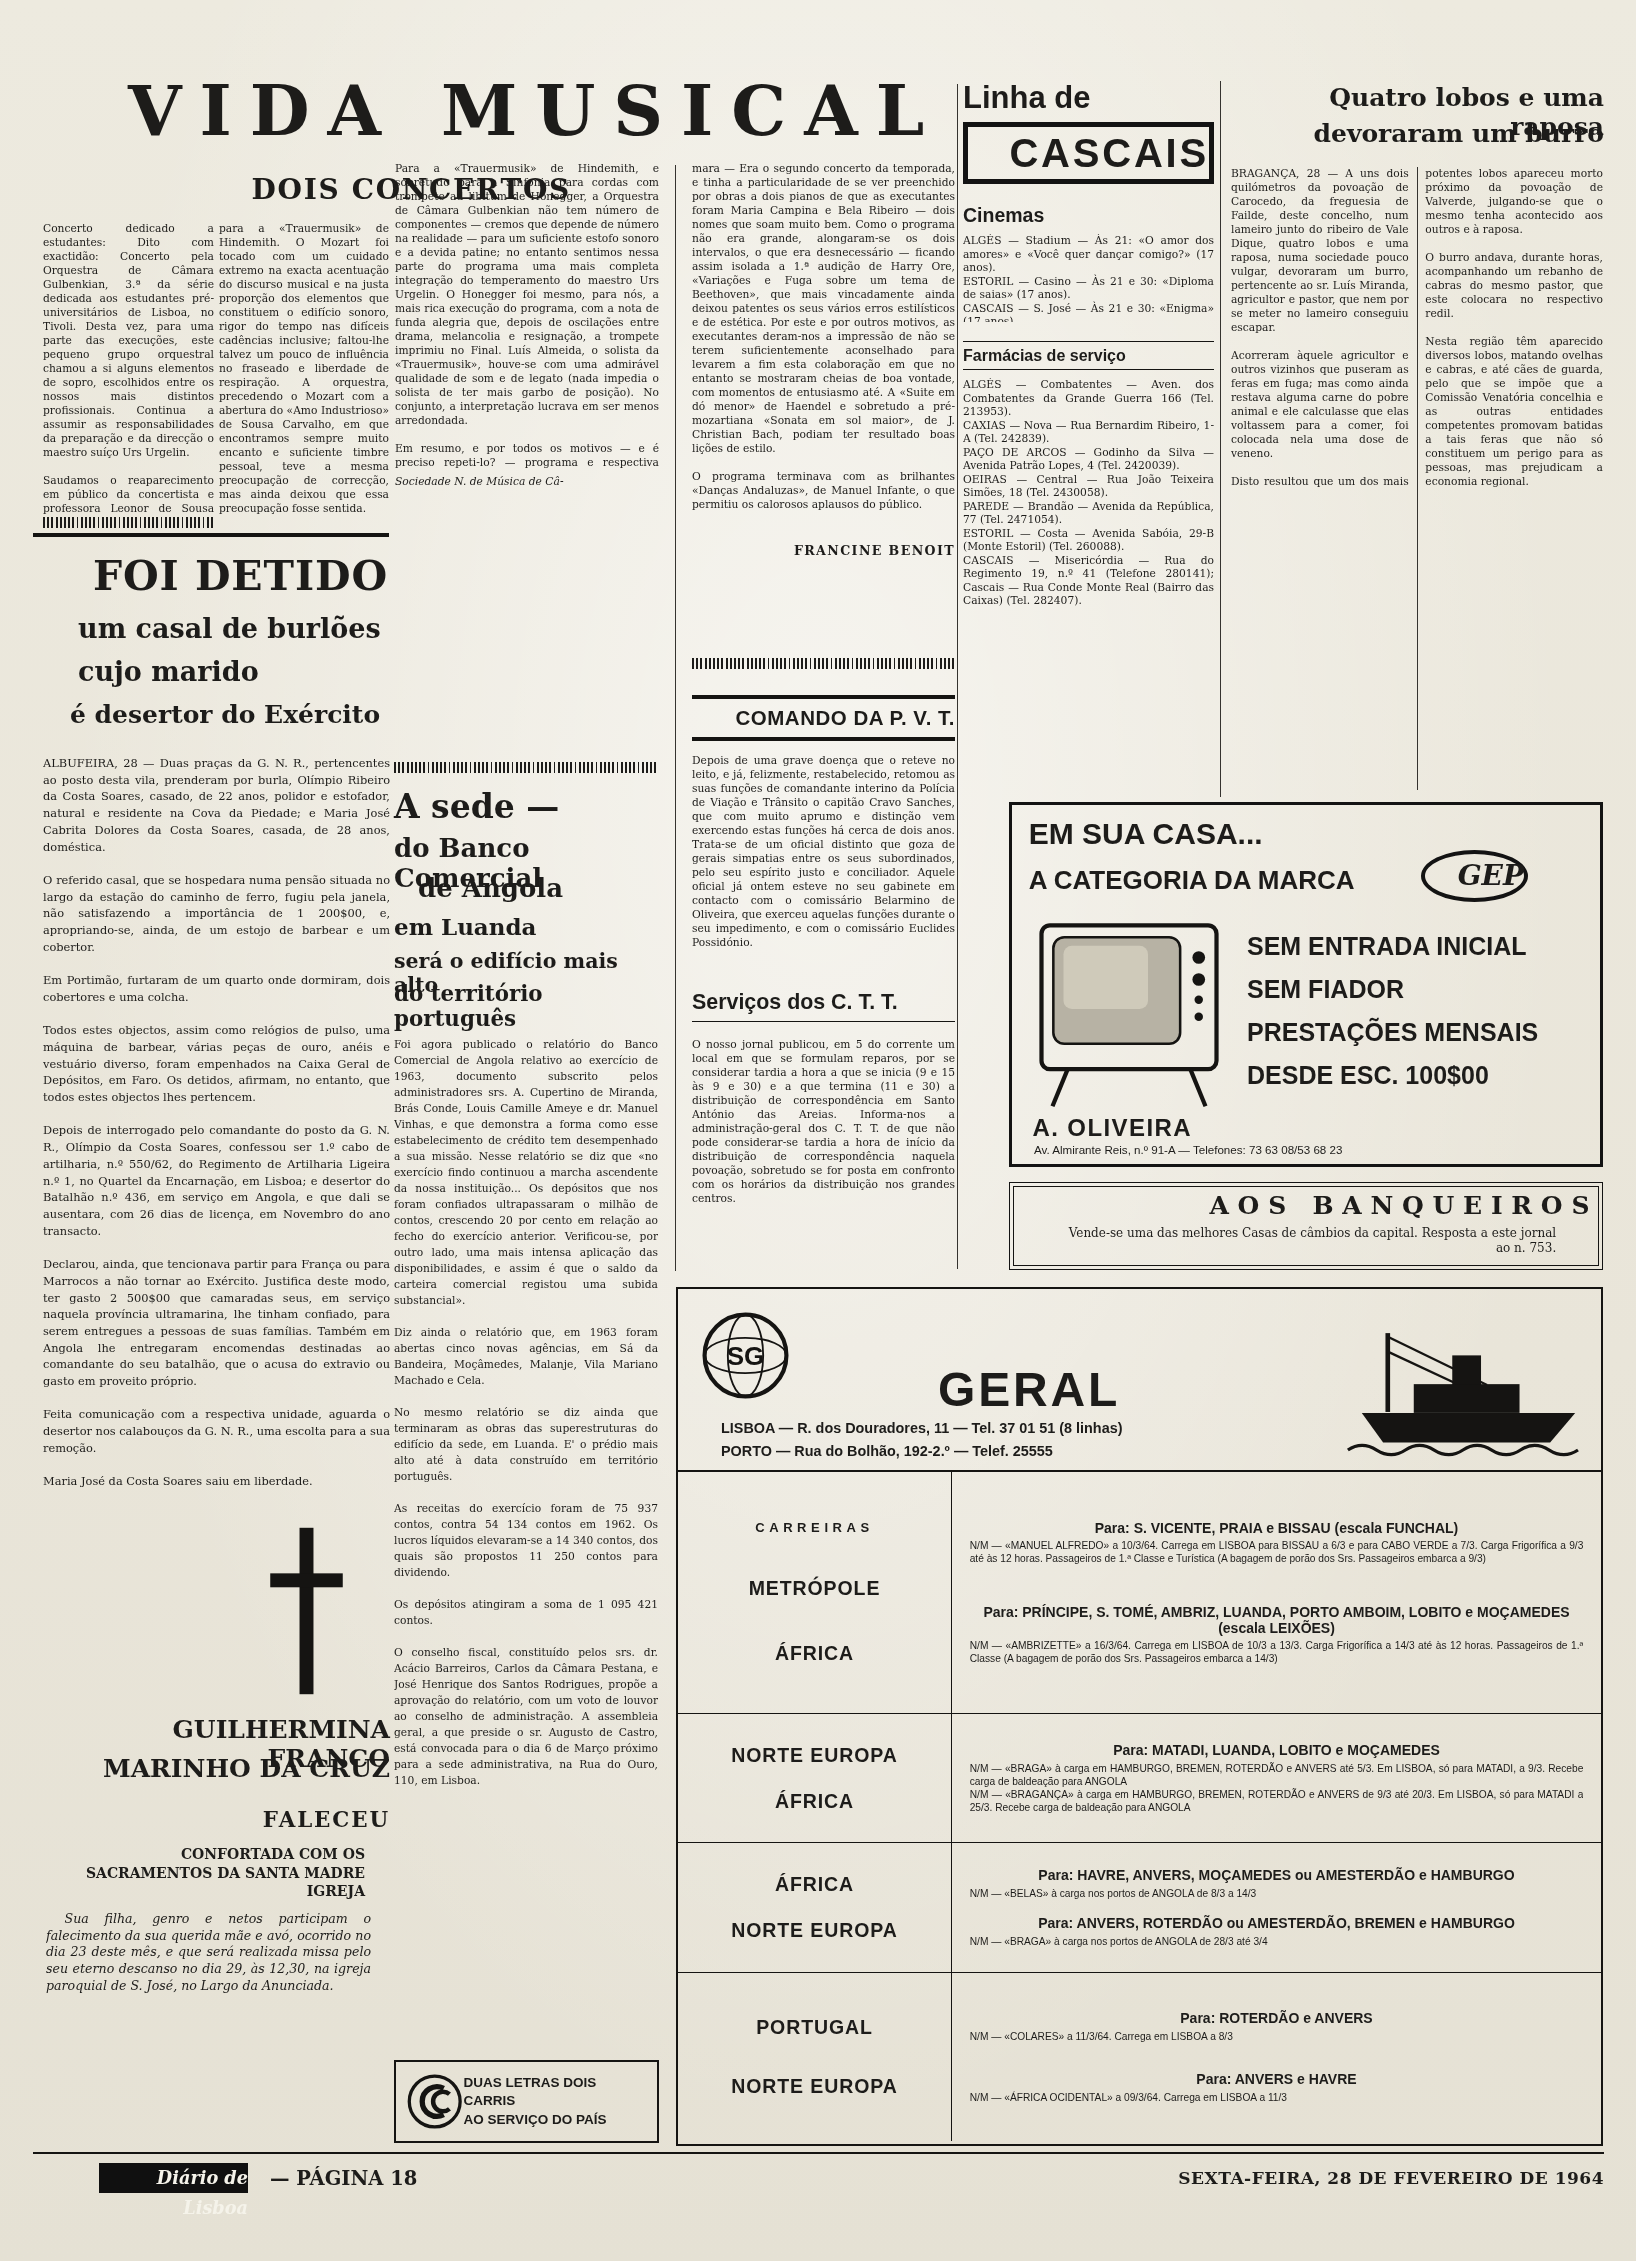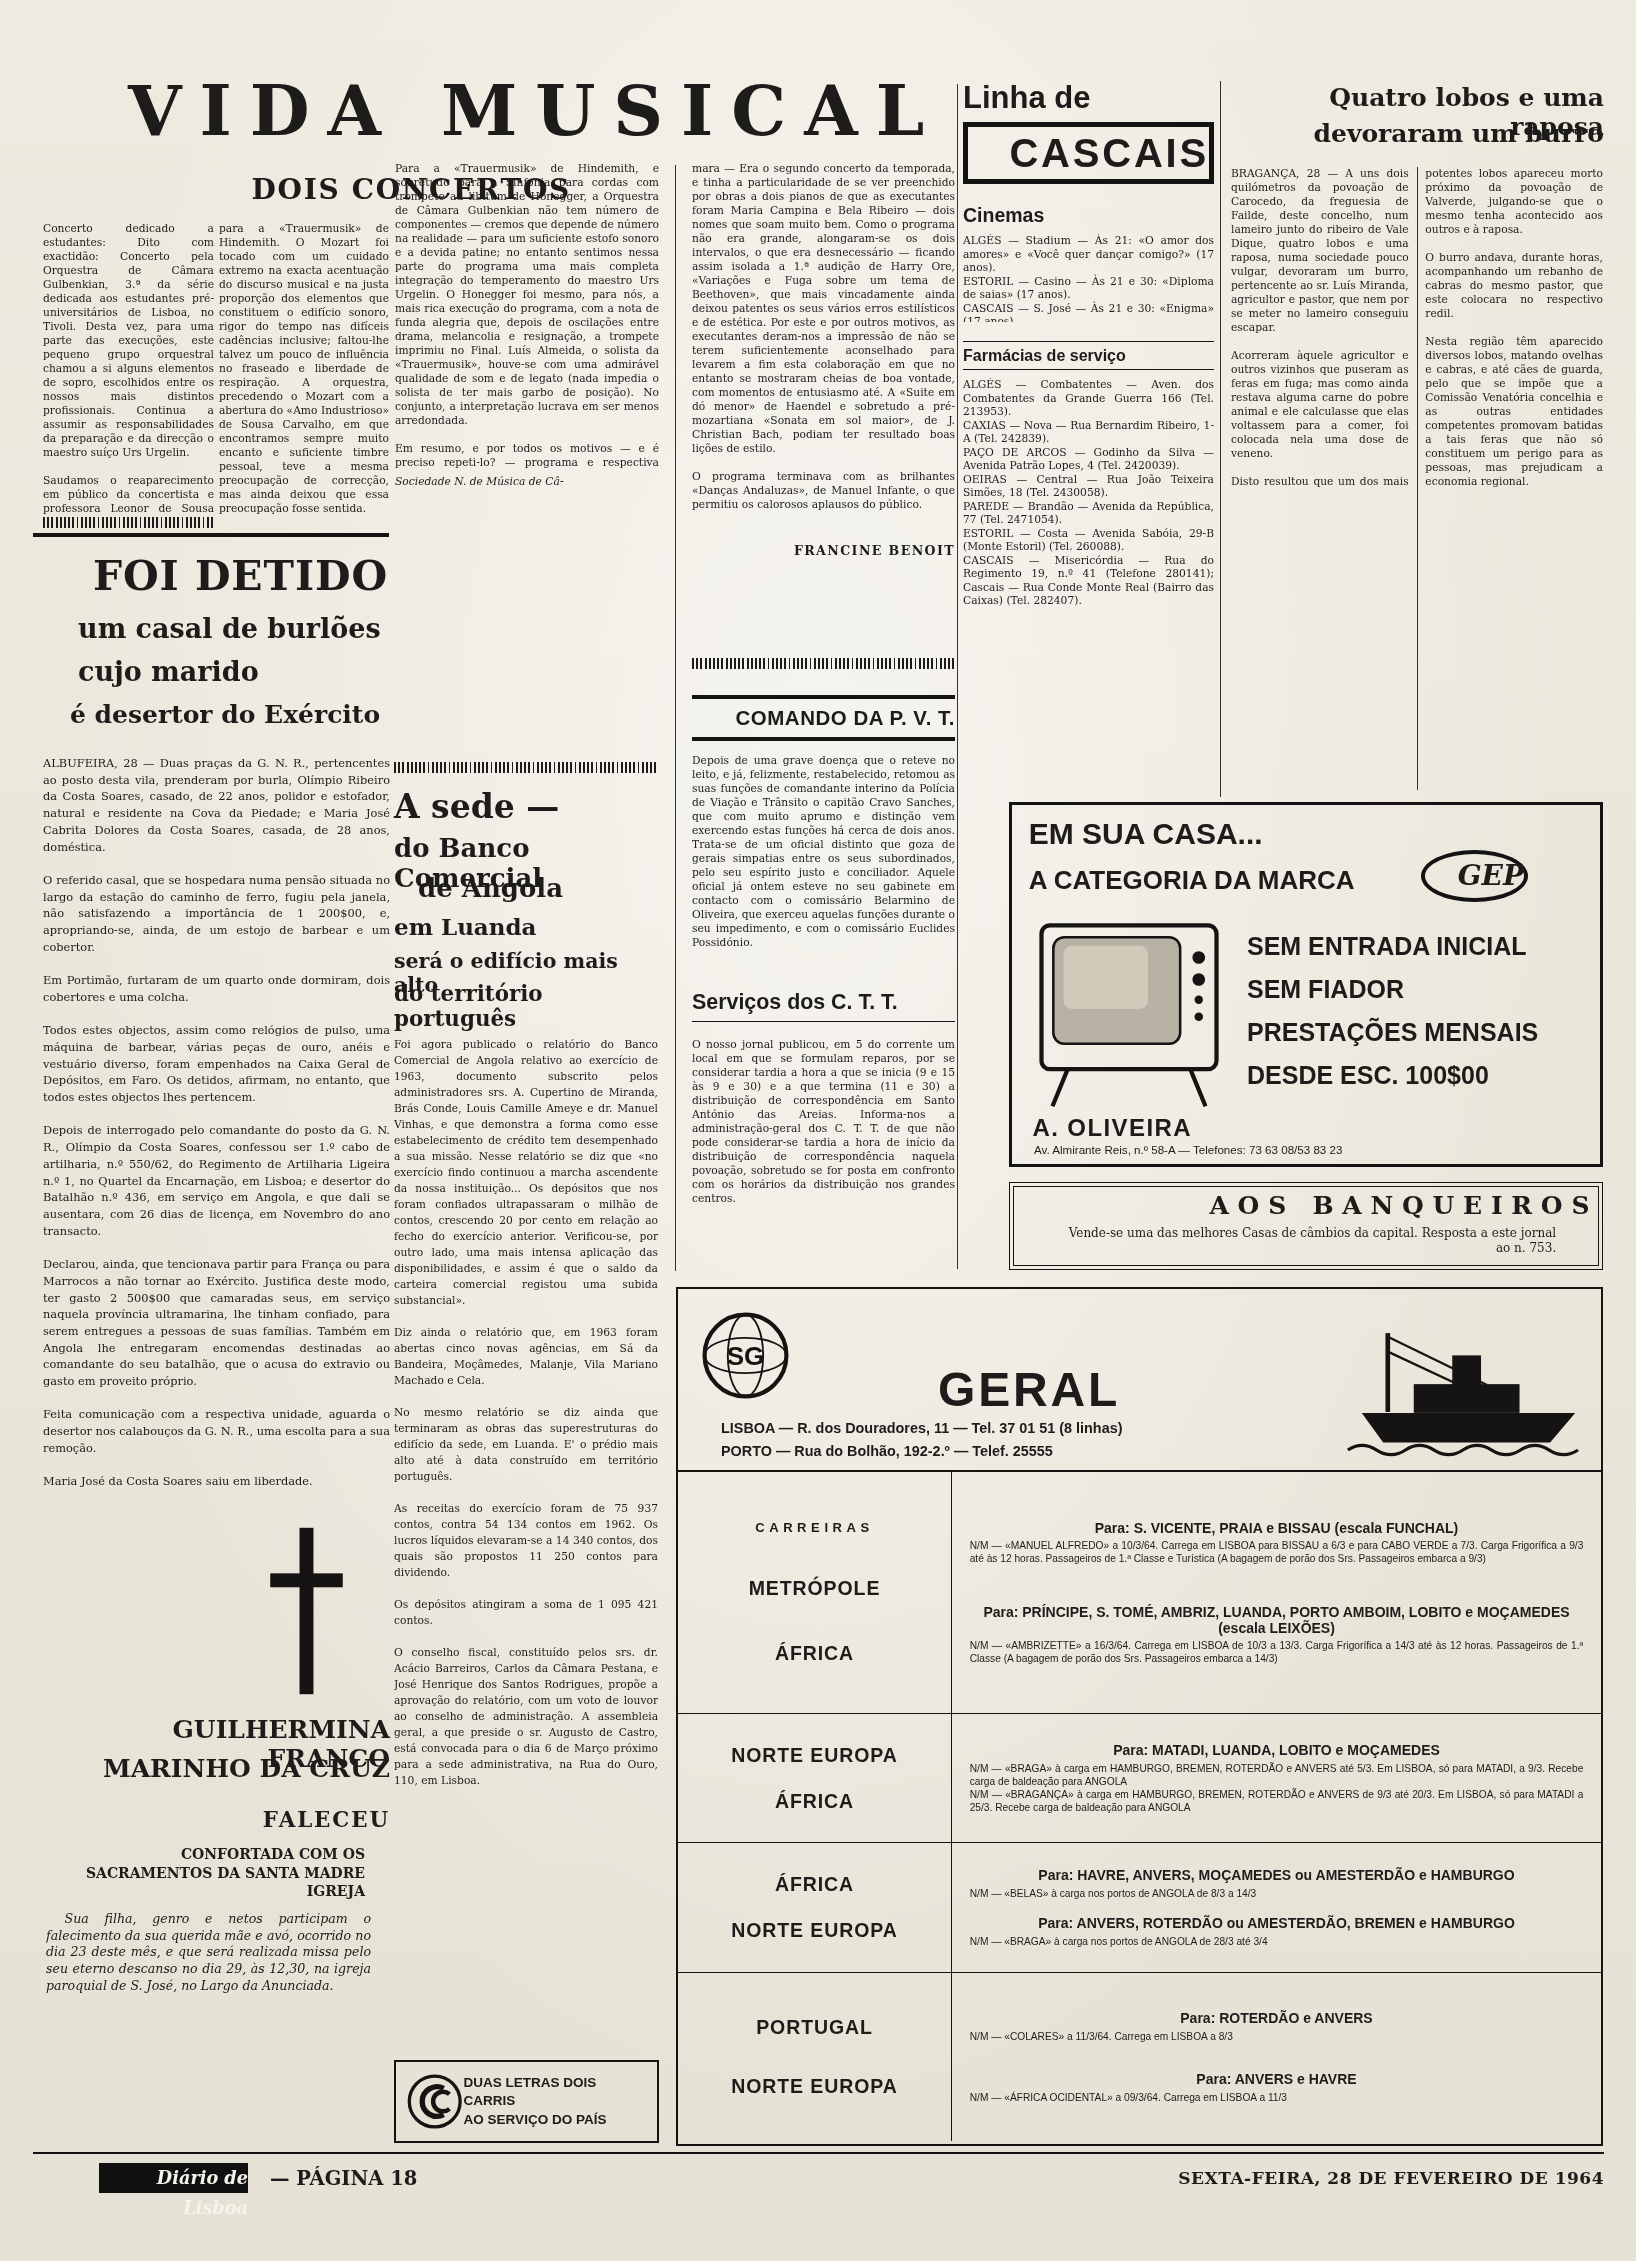--- a/index.html
+++ b/index.html
@@ -173,21 +173,21 @@
       <circle cx="380" cy="184" r="10" fill="#151412"></circle>
       <circle cx="380" cy="224" r="10" fill="#151412"></circle>
       <line x1="70" y1="348" x2="34" y2="436" stroke="#151412" stroke-width="10"></line>
       <line x1="360" y1="348" x2="396" y2="436" stroke="#151412" stroke-width="10"></line>
     </svg>
     <div class="abs sans body-text" style="left:235px;top:120px;width:335px;font-size:25px;font-weight:900;line-height:43px;text-align:left;">SEM ENTRADA INICIAL
 SEM FIADOR
 PRESTAÇÕES MENSAIS
 DESDE ESC. 100$00</div>
     <div class="abs sans b" style="left:20.5px;top:309px;font-size:24px;letter-spacing:1.4px;">A. OLIVEIRA</div>
-    <div class="abs sans" style="left:22px;top:338px;font-size:11.6px;">Av. Almirante Reis, n.º 58-A — Telefones: 73 63 08/53 83 23</div>
+    <div class="abs sans" style="left:22px;top:338px;font-size:11.6px;">Av. Almirante Reis, n.º 91-A — Telefones: 73 63 08/53 68 23</div>
   </div>
 
   <div class="abs" style="left:1009px;top:1182px;width:594px;height:88px;border:1.9px solid #131313;">
     <div class="inner-frame">
       <div class="headline center" style="font-size:25px;letter-spacing:0.35em;margin-top:4.6px;">AOS BANQUEIROS</div>
       <div class="center" style="font-size:12px;line-height:15.3px;margin:5.6px 42px 0;">Vende-se uma das melhores Casas de câmbios da capital. Resposta a este jornal ao n. 753.</div>
     </div>
   </div>
 
   <div class="abs" style="left:676px;top:1287px;width:927px;height:859px;border:2.3px solid #151412;">

